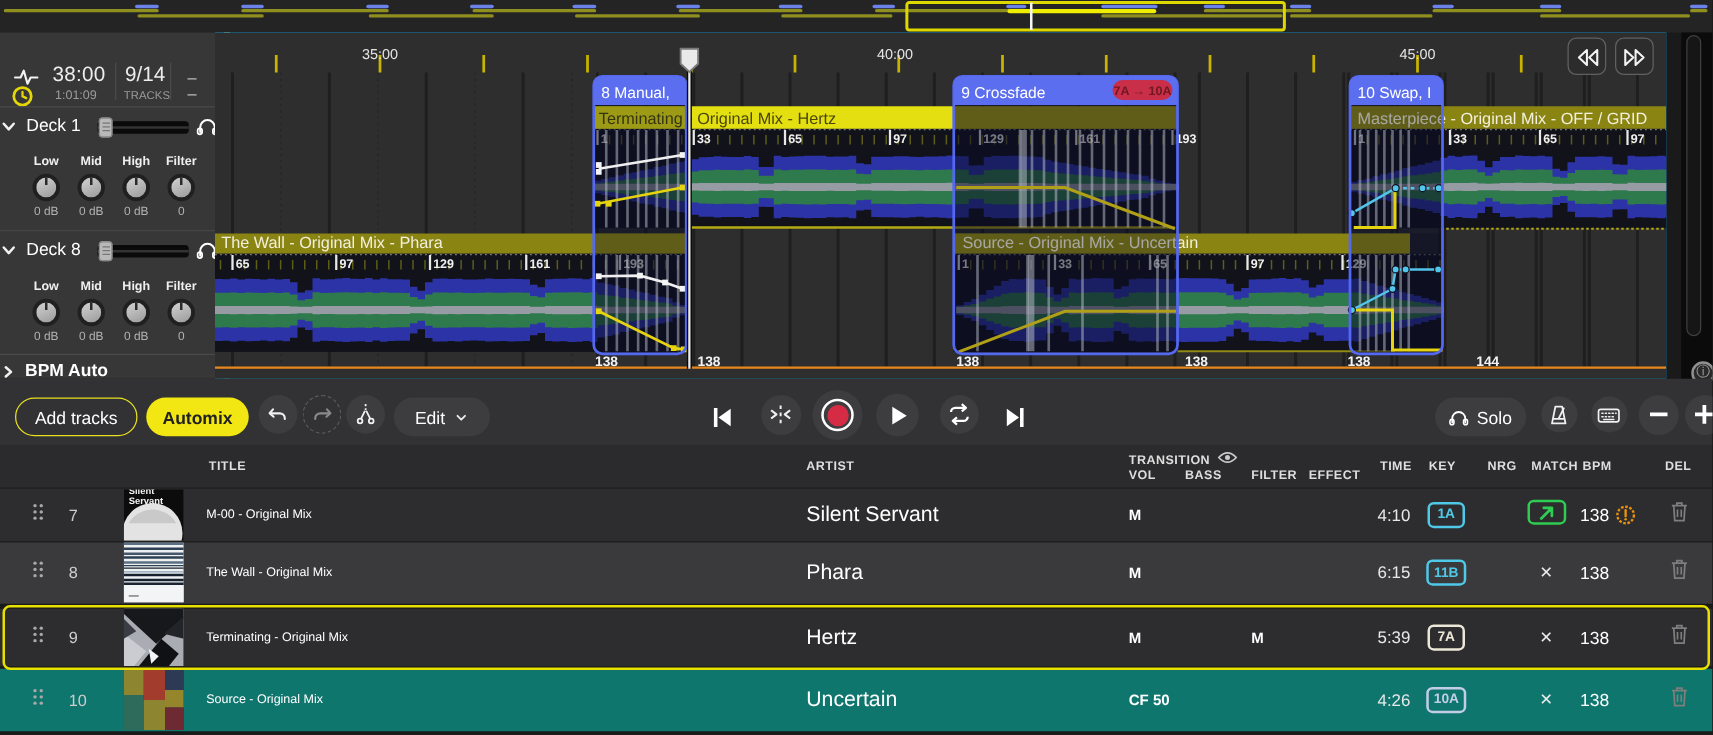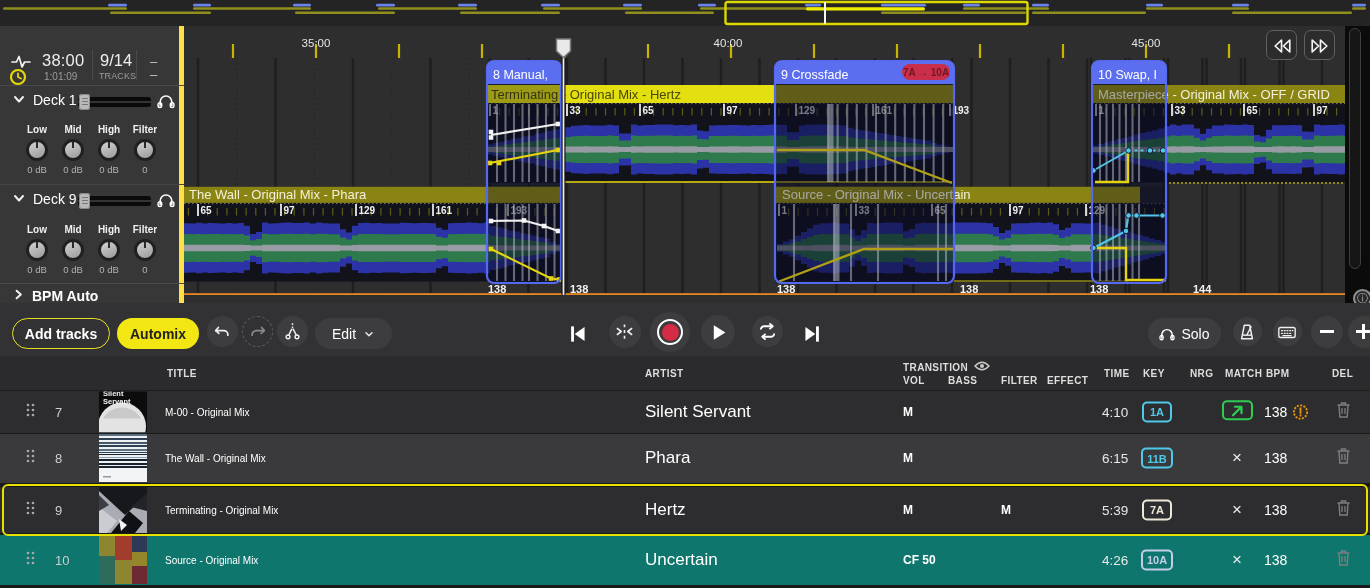--- a/index.html
+++ b/index.html
@@ -1,17 +1,17 @@
 <!DOCTYPE html>
 <html><head><meta charset="utf-8"><style>
 *{margin:0;padding:0;box-sizing:border-box}
 html,body{width:1370px;height:588px;background:#1a1a1a;font-family:"Liberation Sans",sans-serif;overflow:hidden;position:relative}
 #overview{position:absolute;left:0;top:0;width:1370px;height:26px;background:#242424}
 #sidebar{position:absolute;left:0;top:26px;width:184px;height:277px;background:#373737;border-right:5px solid #fde047}
-#timeline{position:absolute;left:184px;top:26px;width:1161px;height:277px;background:#0ea5e9}
+#timeline{position:absolute;left:172px;top:26px;width:1161px;height:277px;background:#0ea5e9}
 #rightstrip{position:absolute;left:1345px;top:26px;width:25px;height:277px;background:#0b0b0b}
 #scrollbar{position:absolute;left:4px;top:2px;width:12px;height:241px;border:1px solid #3f3f3f;border-radius:6px;background:#161616}
 #fb{position:absolute;left:8px;top:263px;width:19px;height:19px;border:2px solid #909090;border-radius:50%;color:#b0b0b0;font-size:11px;text-align:center;line-height:15px;background:#2a2a2a}
 #navbtns{position:absolute;left:1082px;top:4px}
 .navb{display:inline-block;width:31px;height:30px;border:1px solid #606060;border-radius:7px;background:#2c2c2c;text-align:center;padding-top:5px;margin-right:6px}
 #toolbar{position:absolute;left:0;top:303px;width:1370px;height:53px;background:#323234}
 .pill{position:absolute;top:15px;height:31px;border-radius:16px;font-size:14px;display:flex;align-items:center;justify-content:center}
 .cbtn{position:absolute;top:13px;width:31px;height:31px;border-radius:50%;background:#3d3d3f;display:flex;align-items:center;justify-content:center}
 #thead{position:absolute;left:0;top:356px;width:1370px;height:35px;background:#2b2b2d;border-bottom:1px solid #1e1e1e}
 .hl{position:absolute;font-size:10px;font-weight:bold;color:#dedede;letter-spacing:0.4px}
@@ -37,21 +37,21 @@
 .bpmx{left:1292px;width:18px;height:17px}
 .del{left:1336px}
 #selbox{position:absolute;left:2px;top:483.5px;width:1366px;height:52.5px;border:2.5px solid #e8e000;border-radius:6px;z-index:5}
 .stats{position:absolute;color:#ededed}
 .sdiv{position:absolute;background:#4a4a4a}
 .knobwrap{position:absolute;width:36px;text-align:center}
 .knoblabel{font-size:10px;font-weight:bold;color:#f0f0f0;margin-bottom:4px}
 .knob{width:22px;height:22px;margin:0 auto;border-radius:50%;background:linear-gradient(155deg,#d2d2d2,#9a9a9a);border:3px solid #202020;position:relative}
 .kn-notch{position:absolute;left:50%;top:0;width:2px;height:6px;background:#2a2a2a;transform:translateX(-50%)}
 .knobsub{font-size:9.5px;color:#b2b2b2;margin-top:3px}
-.deckrow{position:absolute;left:12px;display:flex;align-items:flex-start}
+.deckrow{position:absolute;left:0;display:flex;align-items:flex-end}
 .deckname{color:#fff;font-size:14px;font-weight:500;margin-left:7px}
 .slider{position:absolute;left:78px;width:73px;height:10px;background:#0a0a0a;border-radius:3px}
 .slider:before{content:"";position:absolute;left:0;top:4.4px;width:100%;height:1.2px;background:#333}
 .sthumb{position:absolute;left:1px;top:-3px;width:11px;height:16px;background:#b9b9b9;border-radius:3px;box-shadow:inset 0 0 0 1px #888}
 .sthumb:before{content:"";position:absolute;left:2.5px;top:3.5px;width:6px;height:1.5px;background:#777;box-shadow:0 3px 0 #777,0 6px 0 #777}
 </style></head><body>
 <div id="overview">
     <svg width="1370" height="26" viewBox="0 0 1370 26" style="position:absolute;left:0;top:0">
       <rect width="1370" height="26" fill="#242424"></rect>
       <rect x="3" y="7.2" width="124" height="2.6" rx="1.3" fill="#8f8f1f"></rect>
@@ -180,21 +180,21 @@
         </div>
       <div class="knobsub">0</div>
       </div>
     </div>
   <div class="sdiv" style="left:0;top:157.5px;width:184px;height:1px;background:#454545"></div>
 
   <div class="deckrow" style="top:165px">
       <svg width="14" height="14" viewBox="0 0 14 14">
         <path d="M3 5 L7 9.5 L11 5" fill="none" stroke="#f0f0f0" stroke-width="2" stroke-linecap="round" stroke-linejoin="round"></path>
       </svg>
-      <span class="deckname">Deck 9</span>
+      <span class="deckname">Deck 8</span>
     </div>
   <div class="slider" style="top:170px">
       <div class="sthumb"></div>
     </div>
   <div style="position:absolute;left:157px;top:165px"><svg width="18" height="18" viewBox="0 0 20 20">
         <path d="M3.5 15v-4a6.5 6.5 0 0 1 13 0v4" fill="none" stroke="#fff" stroke-width="1.8" stroke-linecap="round"></path>
         <path d="M3.2 11.8a2 2 0 0 1 2 2v1.4a2 2 0 1 1-4 0v-1.4a2 2 0 0 1 2-2z" fill="none" stroke="#fff" stroke-width="1.6"></path>
         <path d="M16.8 11.8a2 2 0 0 0-2 2v1.4a2 2 0 1 0 4 0v-1.4a2 2 0 0 0-2-2z" fill="none" stroke="#fff" stroke-width="1.6"></path>
       </svg></div>
   <div class="sdiv" style="left:0;top:256.5px;width:184px;height:1px"></div>
@@ -395,21 +395,21 @@
       <span class="navb" style="position:absolute;left:38px"><svg width="22" height="20" viewBox="0 0 24 20">
           <path d="M3.5 3.5 L10.5 10 L3.5 16.5 Z M12.5 3.5 L19.5 10 L12.5 16.5 Z" fill="none" stroke="#f2f2f2" stroke-width="1.8" stroke-linejoin="round"></path>
         </svg></span>
     </div>
 </div>
 <div id="rightstrip">
     <div id="scrollbar"></div>
     <div id="fb">ⓘ</div>
   </div>
 <div id="toolbar">
-  <div class="pill" style="left:12px;width:98px;border:1.5px solid #e8e020;color:#fff;font-weight:700">Add tracks</div>
+  <div class="pill" style="left:12px;width:98px;border:1.5px solid #e8e020;color:#fff;font-weight:400">Add tracks</div>
   <div class="pill" style="left:117px;width:82px;background:#f2e713;color:#222;font-weight:bold">Automix</div>
   <div class="cbtn" style="left:206.5px">
       <svg width="18" height="18" viewBox="0 0 20 20">
         <path d="M6 5 L3 8.5 L6.5 11.5" fill="none" stroke="#f0f0f0" stroke-width="1.9" stroke-linecap="round" stroke-linejoin="round"></path>
         <path d="M3.4 8.5 H12 a4.5 4.5 0 0 1 4.5 4.5 v0.5" fill="none" stroke="#f0f0f0" stroke-width="1.9" stroke-linecap="round"></path>
       </svg>
     </div>
   <div class="cbtn" style="left:242px;background:none;border:1.5px dashed #5c5c5c">
       <svg width="18" height="18" viewBox="0 0 20 20">
         <path d="M14 5 L17 8.5 L13.5 11.5" fill="none" stroke="#8a8a8a" stroke-width="1.9" stroke-linecap="round" stroke-linejoin="round"></path>

